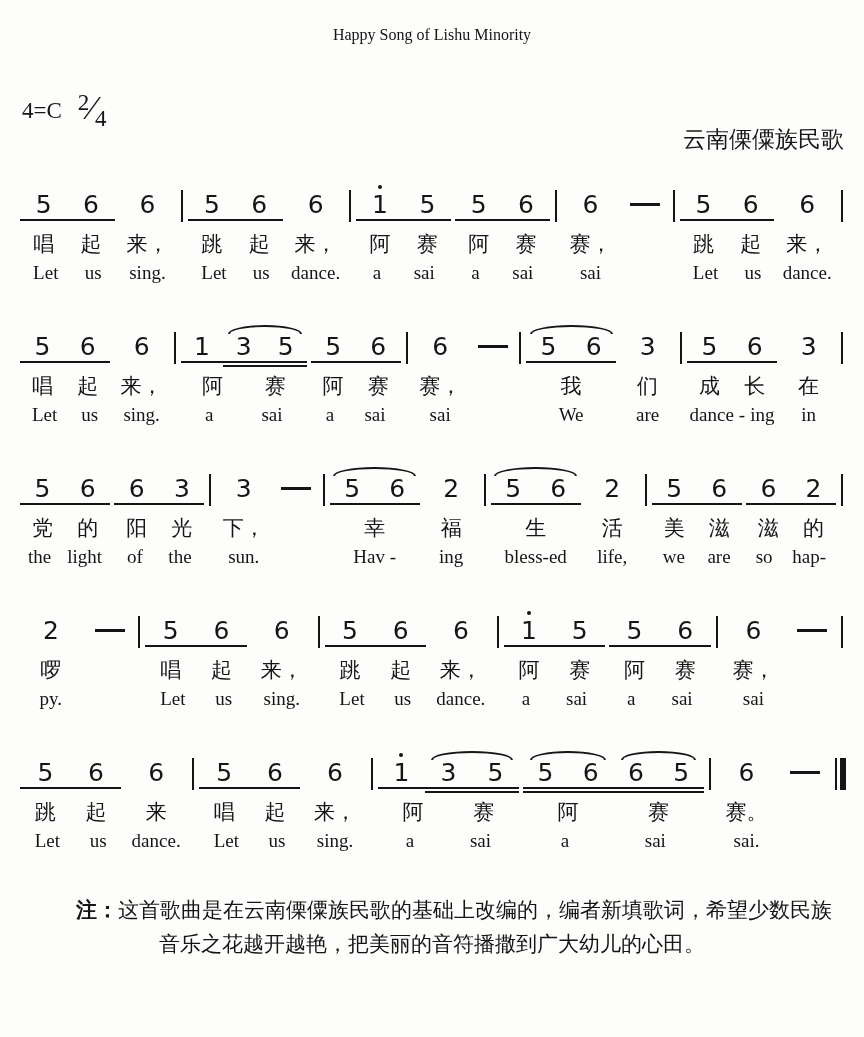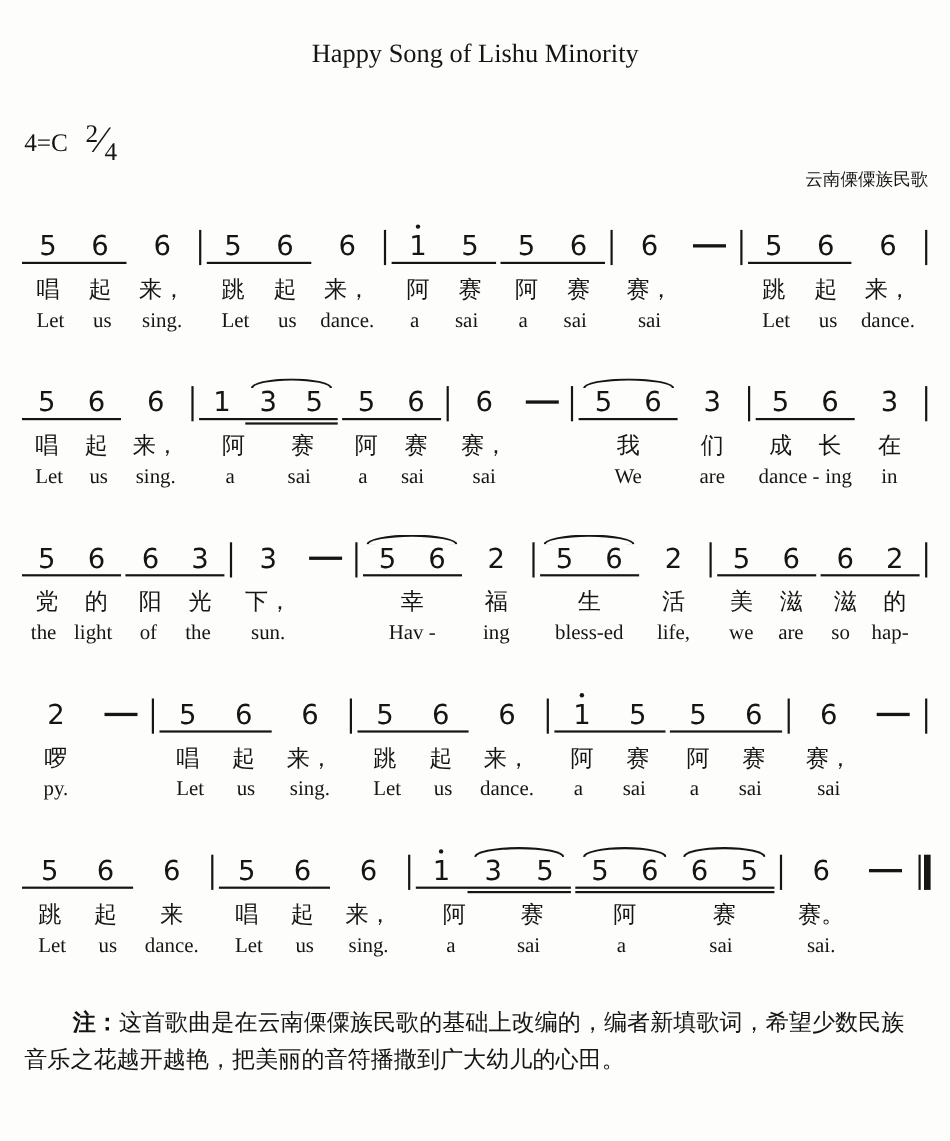--- a/index.html
+++ b/index.html
@@ -8,27 +8,27 @@
     background:#fdfdfc;color:#151515;
     font-family:"Liberation Serif", serif;
   }
   .sheet{box-sizing:border-box;width:864px;height:1037px;padding:26px 18px 0 18px;}
   
   .title{
     text-align:center;font-size:31px;font-weight:700;
     letter-spacing:.55em;text-indent:.55em;line-height:1.3;
     font-family:"DejaVu Serif", serif;
   }
-  .subtitle{text-align:center;font-size:24px;margin-top:10px;font-family:"Liberation Serif", serif;}
+  .subtitle{text-align:center;font-size:16px;font-family:"Liberation Serif", serif;}
   .meta{display:flex;justify-content:space-between;align-items:flex-end;margin-top:18px;min-height:96px;}
   .keysig{font-size:23px;display:flex;align-items:center;gap:16px;padding-left:4px;margin-bottom:26px;}
   .ts-top{font-size:23px;vertical-align:9px;}
   .ts-slash{font-size:34px;font-style:italic;}
   .ts-bottom{font-size:23px;vertical-align:-7px;}
-  .credits{text-align:right;font-size:16px;line-height:1.55;padding-right:2px;}
+  .credits{text-align:right;font-size:23px;line-height:1.55;padding-right:2px;}
   
   .score{margin-top:26px;}
   .system{display:flex;align-items:stretch;margin-bottom:38px;}
   .unit{display:flex;flex-direction:column;flex-basis:0;min-width:0;padding:0 2px;}
   .nrow{position:relative;height:42px;display:flex;justify-content:space-around;align-items:flex-start;padding-top:8px;box-sizing:border-box;}
   .note{position:relative;display:inline-block;line-height:1;}
   .digit{font-family:"DejaVu Sans", sans-serif;font-size:25px;font-weight:500;line-height:1;}
   .hidot{position:absolute;top:-7px;left:50%;transform:translateX(-50%);width:4px;height:4px;border-radius:50%;background:#151515;}
   .beam{position:absolute;height:2px;background:#151515;}
   .beam-lv1{top:35px;}
@@ -39,21 +39,21 @@
     border-radius:50% 50% 0 0 / 100% 100% 0 0;
   }
   .dashline{width:30px;height:3px;background:#151515;margin-top:11px;}
   .bar{width:2px;background:#151515;height:32px;margin:6px 3px 0 3px;flex:0 0 auto;align-self:flex-start;}
   .finalbar{display:flex;gap:3px;margin:6px 0 0 4px;flex:0 0 auto;align-self:flex-start;}
   .fb-thin{width:2px;height:32px;background:#151515;}
   .fb-thick{width:6px;height:32px;background:#151515;}
   .cnrow{display:flex;justify-content:space-around;align-items:center;height:36px;font-size:21px;}
   .enrow{display:flex;justify-content:space-around;align-items:flex-start;height:26px;font-size:19px;font-family:"Liberation Serif", serif;white-space:nowrap;}
   
-  .footnote{margin-top:6px;font-size:21px;line-height:1.6;text-indent:2.1em;padding:0 4px;}
+  .footnote{margin-top:6px;font-size:21px;line-height:1.6;text-indent:2.1em;padding:0 4px;text-align:center;}
   .footnote b{font-weight:700;}
 </style>
 </head>
 <body>
 
 <div class="sheet">
   <div class="subtitle">Happy Song of Lishu Minority</div>
 
   <div class="meta">
     <div class="keysig">

